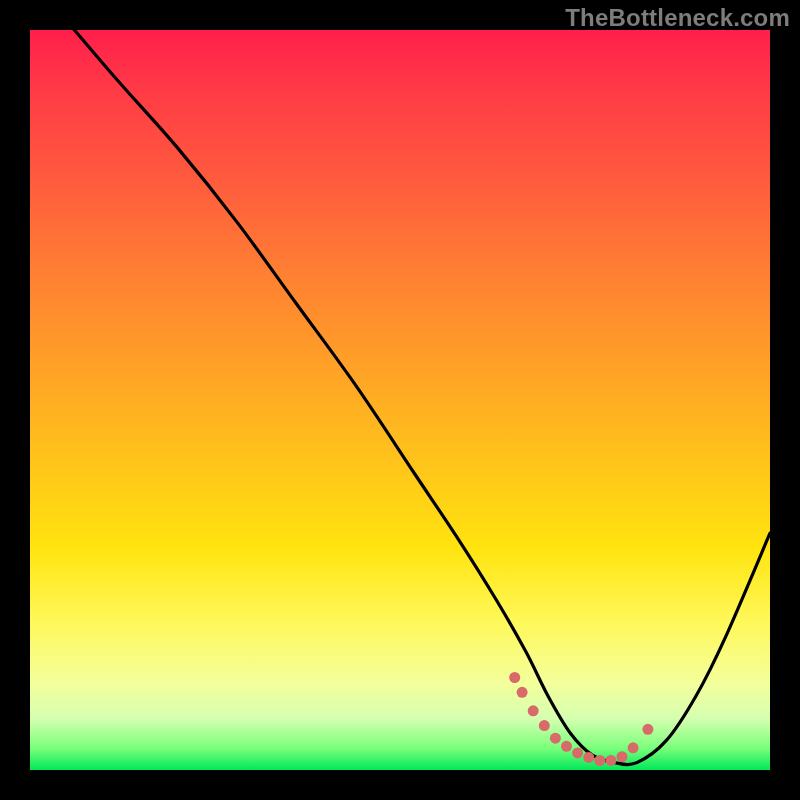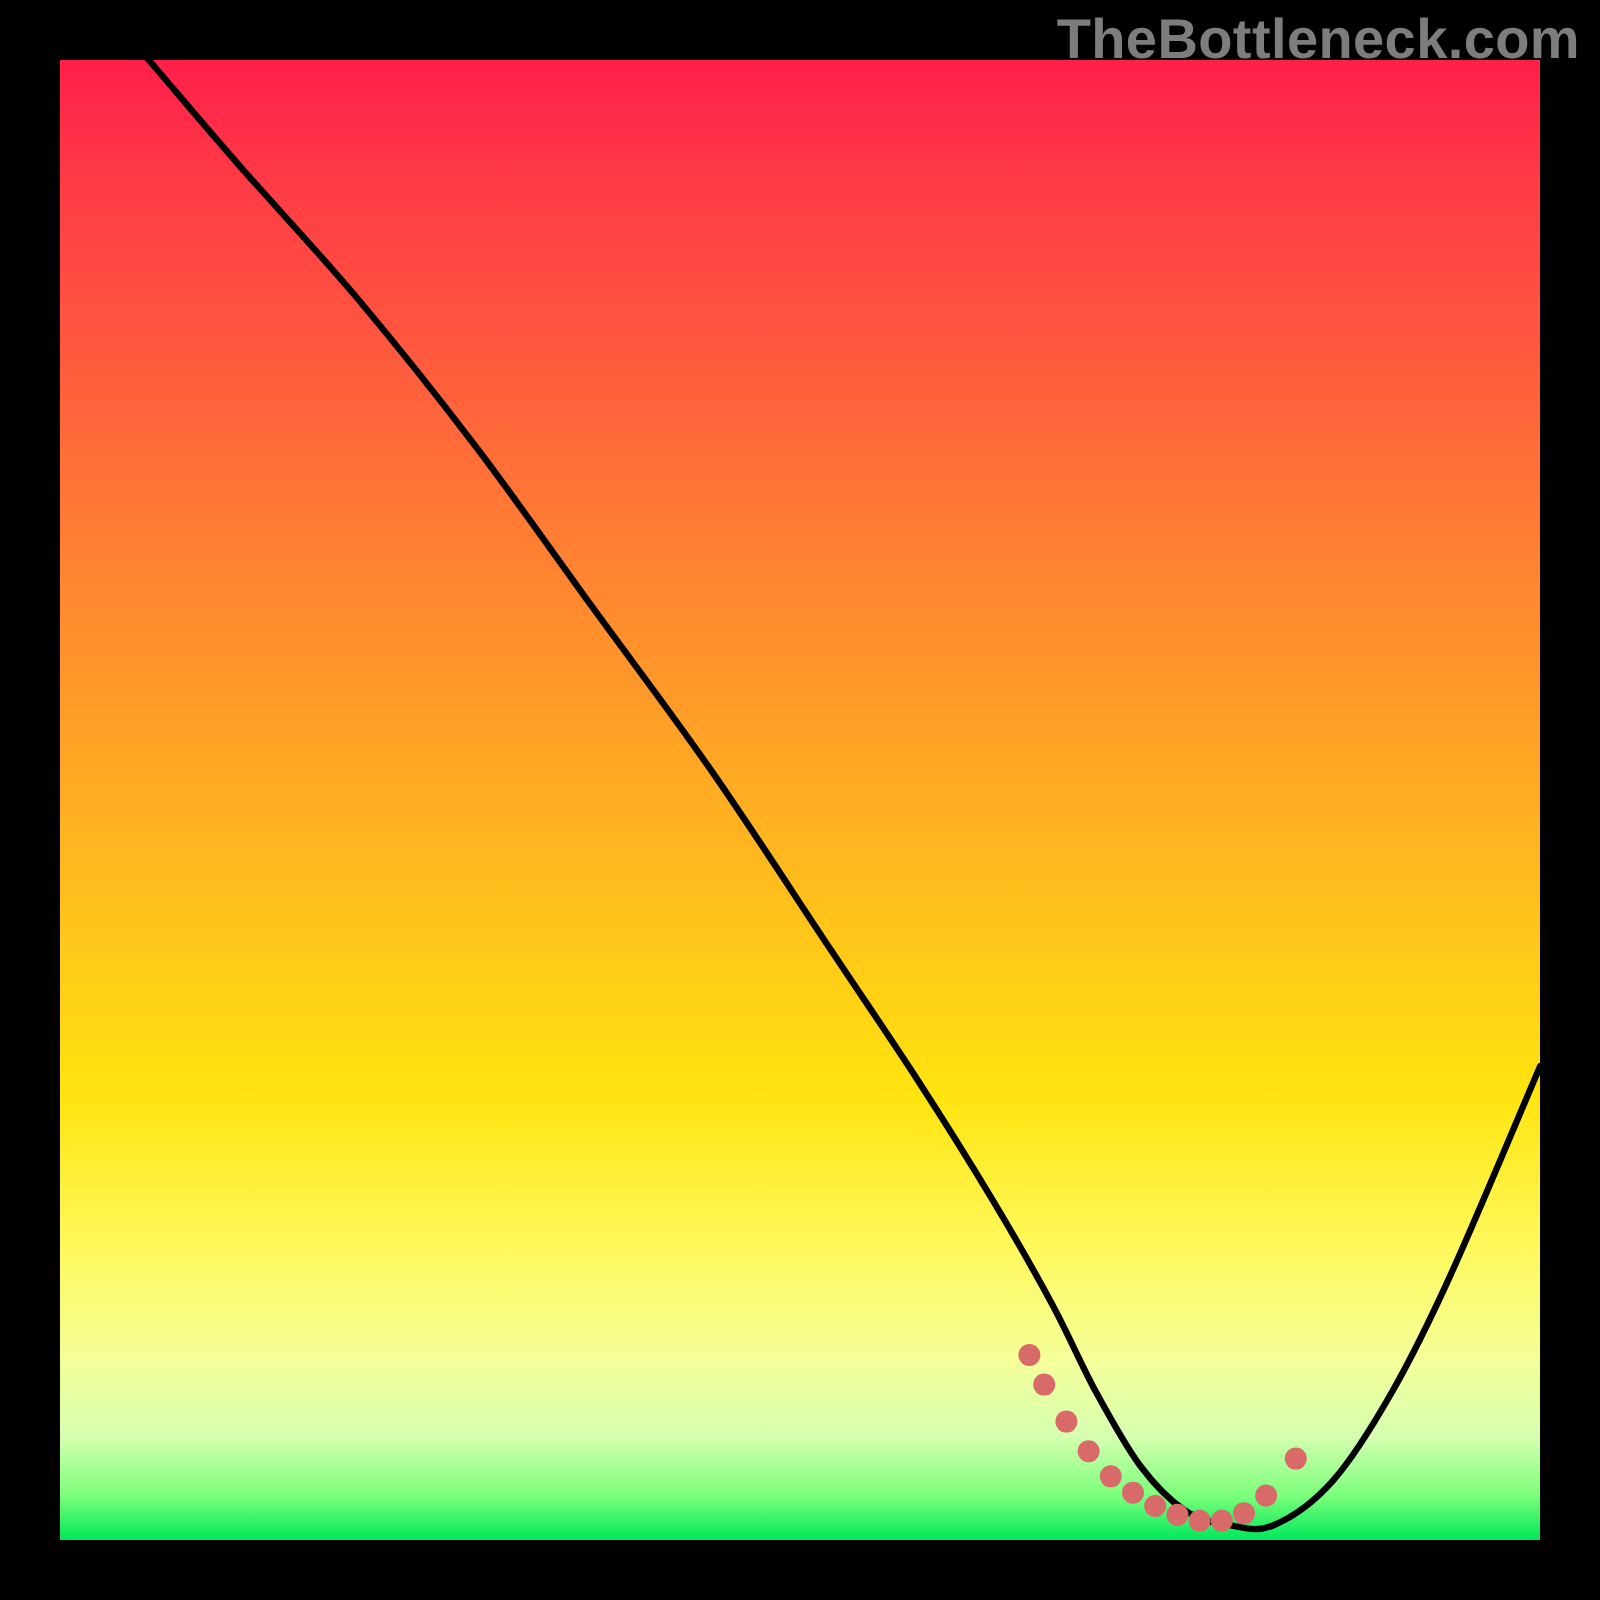--- a/index.html
+++ b/index.html
@@ -38,21 +38,21 @@
       #d6ffb0 93%,
       #7cff7c 97%,
       #00e85a 100%
     );
   }
   .watermark {
     position: absolute;
     top: 4px;
     right: 10px;
     color: #7d7d7d;
-    font-size: 28px;
+    font-size: 24px;
     font-weight: 600;
     letter-spacing: 0.2px;
     user-select: none;
   }
   svg.curve {
     position: absolute;
     left: 0;
     top: 0;
     width: 740px;
     height: 740px;

